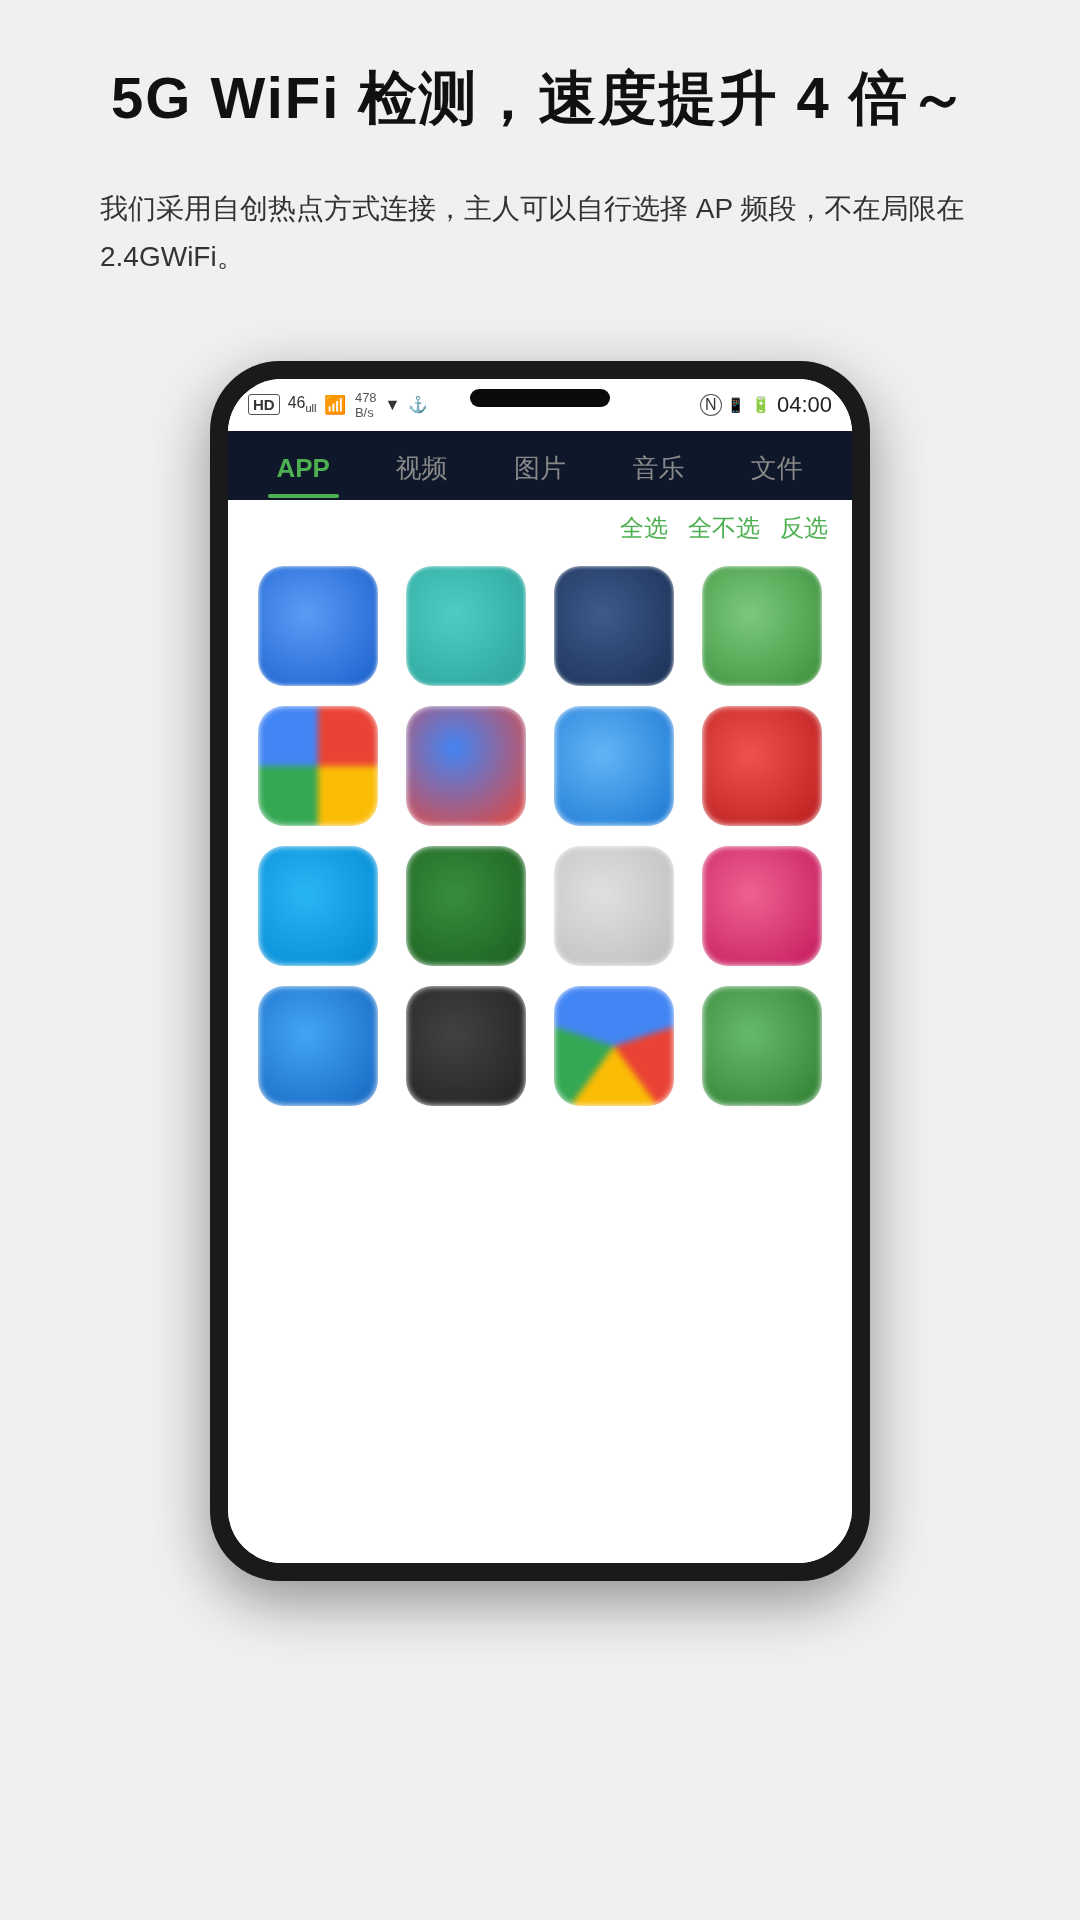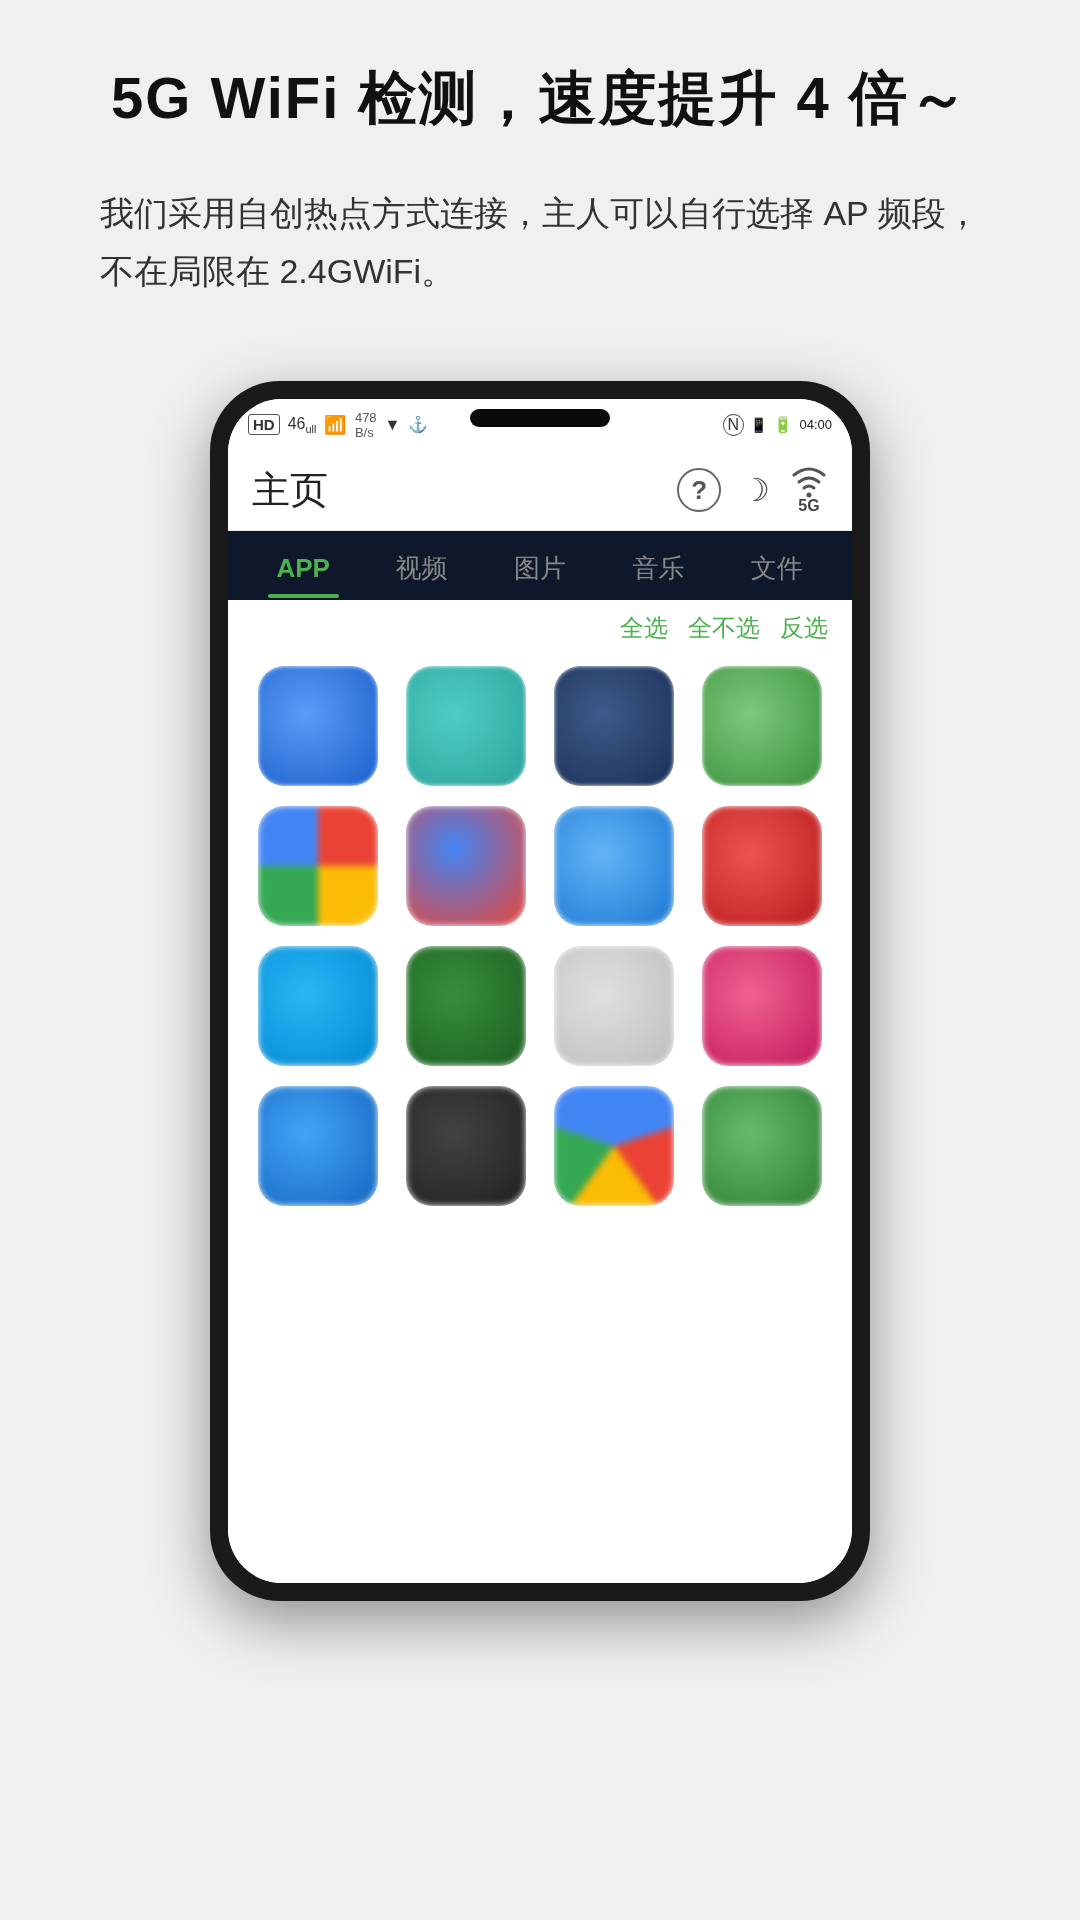--- a/index.html
+++ b/index.html
@@ -23,21 +23,21 @@
     .main-title {
       font-size: 58px;
       font-weight: 700;
       color: #111;
       line-height: 1.3;
       letter-spacing: 2px;
     }
 
     .sub-description {
       margin-top: 50px;
-      font-size: 34px;
+      font-size: 28px;
       color: #333;
       line-height: 1.7;
       text-align: left;
       padding: 0 20px;
     }
 
     .phone-wrapper {
       margin-top: 50px;
       width: 660px;
       height: 1220px;
@@ -349,40 +349,24 @@
           <span style="font-size:16px;">46<sub style="font-size:11px;">ull</sub></span>
           <span style="font-size:18px;">📶</span>
           <span style="font-size:13px;color:#555;">478<br>B/s</span>
           <span style="font-size:16px;">▼</span>
           <span style="font-size:16px;">⚓</span>
         </div>
         <div class="status-right">
           <span style="font-size:16px;border:1.5px solid #555;border-radius:50%;padding:1px 4px;">N</span>
           <span style="font-size:14px;">📱</span>
           <span style="font-size:16px;">🔋</span>
-          <span style="font-size:13px;font-weight:500;color:#222;">04:00</span>
+          <span style="font-size:22px;font-weight:500;color:#222;">04:00</span>
         </div>
       </div>
 
-      <div class="app-topbar">
-        <div class="app-title">主页</div>
-        <div class="topbar-icons">
-          <div class="topbar-icon" style="width:44px;height:44px;border:2.5px solid #666;border-radius:50%;display:flex;align-items:center;justify-content:center;font-size:26px;font-weight:bold;color:#555;">?</div>
-          <div class="topbar-icon" style="font-size:32px;">☽</div>
-          <div style="display:flex;flex-direction:column;align-items:center;">
-            <svg width="38" height="34" viewBox="0 0 38 34">
-              <path d="M4 10 Q19 -2 34 10" stroke="#555" stroke-width="3" fill="none" stroke-linecap="round"></path>
-              <path d="M9 17 Q19 9 29 17" stroke="#555" stroke-width="3" fill="none" stroke-linecap="round"></path>
-              <path d="M14 23 Q19 19 24 23" stroke="#555" stroke-width="3" fill="none" stroke-linecap="round"></path>
-              <circle cx="19" cy="30" r="2.5" fill="#555"></circle>
-            </svg>
-            <span style="font-size:16px;color:#444;font-weight:600;margin-top:-2px;">5G</span>
-          </div>
-        </div>
-      </div>
 
 
       <div class="tab-bar">
         <div class="tab-item active">APP</div>
         <div class="tab-item">视频</div>
         <div class="tab-item">图片</div>
         <div class="tab-item">音乐</div>
         <div class="tab-item">文件</div>
       </div>
 

